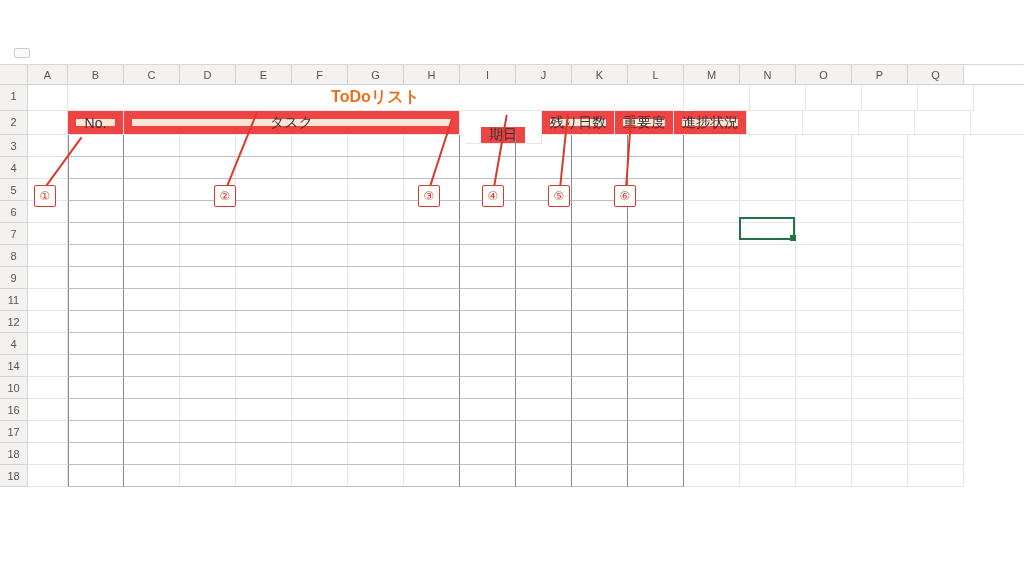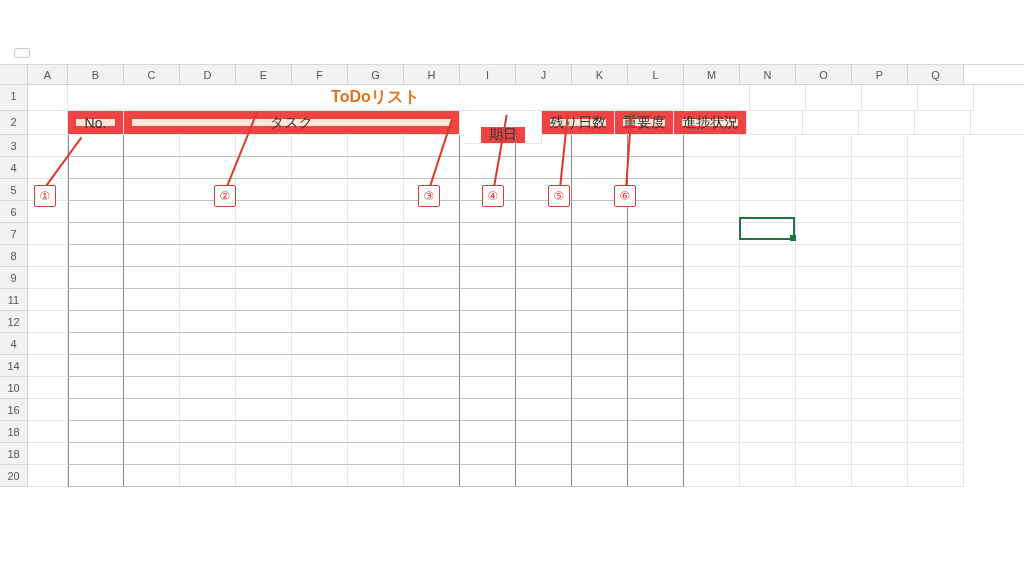--- a/index.html
+++ b/index.html
@@ -500,20 +500,40 @@
         <div class="cell cJ tbl-cell tbl-vline"></div>
         <div class="cell cK tbl-cell tbl-vline"></div>
         <div class="cell cL tbl-cell tbl-vline"></div>
         <div class="cell cM"></div>
         <div class="cell cN"></div>
         <div class="cell cO"></div>
         <div class="cell cP"></div>
         <div class="cell cQ"></div>
       </div>
       <div class="row">
+        <div class="rownum">17</div>
+        <div class="cell cA"></div>
+        <div class="cell cB tbl-cell tbl-left tbl-vline"></div>
+        <div class="cell cC tbl-cell"></div>
+        <div class="cell cD tbl-cell"></div>
+        <div class="cell cE tbl-cell"></div>
+        <div class="cell cF tbl-cell"></div>
+        <div class="cell cG tbl-cell"></div>
+        <div class="cell cH tbl-cell tbl-vline"></div>
+        <div class="cell cI tbl-cell tbl-vline"></div>
+        <div class="cell cJ tbl-cell tbl-vline"></div>
+        <div class="cell cK tbl-cell tbl-vline"></div>
+        <div class="cell cL tbl-cell tbl-vline"></div>
+        <div class="cell cM"></div>
+        <div class="cell cN"></div>
+        <div class="cell cO"></div>
+        <div class="cell cP"></div>
+        <div class="cell cQ"></div>
+      </div>
+      <div class="row">
         <div class="rownum">18</div>
         <div class="cell cA"></div>
         <div class="cell cB tbl-cell tbl-left tbl-vline"></div>
         <div class="cell cC tbl-cell"></div>
         <div class="cell cD tbl-cell"></div>
         <div class="cell cE tbl-cell"></div>
         <div class="cell cF tbl-cell"></div>
         <div class="cell cG tbl-cell"></div>
         <div class="cell cH tbl-cell tbl-vline"></div>
         <div class="cell cI tbl-cell tbl-vline"></div>
@@ -521,40 +541,20 @@
         <div class="cell cK tbl-cell tbl-vline"></div>
         <div class="cell cL tbl-cell tbl-vline"></div>
         <div class="cell cM"></div>
         <div class="cell cN"></div>
         <div class="cell cO"></div>
         <div class="cell cP"></div>
         <div class="cell cQ"></div>
       </div>
       <div class="row">
         <div class="rownum">18</div>
-        <div class="cell cA"></div>
-        <div class="cell cB tbl-cell tbl-left tbl-vline"></div>
-        <div class="cell cC tbl-cell"></div>
-        <div class="cell cD tbl-cell"></div>
-        <div class="cell cE tbl-cell"></div>
-        <div class="cell cF tbl-cell"></div>
-        <div class="cell cG tbl-cell"></div>
-        <div class="cell cH tbl-cell tbl-vline"></div>
-        <div class="cell cI tbl-cell tbl-vline"></div>
-        <div class="cell cJ tbl-cell tbl-vline"></div>
-        <div class="cell cK tbl-cell tbl-vline"></div>
-        <div class="cell cL tbl-cell tbl-vline"></div>
-        <div class="cell cM"></div>
-        <div class="cell cN"></div>
-        <div class="cell cO"></div>
-        <div class="cell cP"></div>
-        <div class="cell cQ"></div>
-      </div>
-      <div class="row">
-        <div class="rownum">20</div>
         <div class="cell cA"></div>
         <div class="cell cB tbl-cell tbl-left tbl-vline"></div>
         <div class="cell cC tbl-cell"></div>
         <div class="cell cD tbl-cell"></div>
         <div class="cell cE tbl-cell"></div>
         <div class="cell cF tbl-cell"></div>
         <div class="cell cG tbl-cell"></div>
         <div class="cell cH tbl-cell tbl-vline"></div>
         <div class="cell cI tbl-cell tbl-vline"></div>
         <div class="cell cJ tbl-cell tbl-vline"></div>

